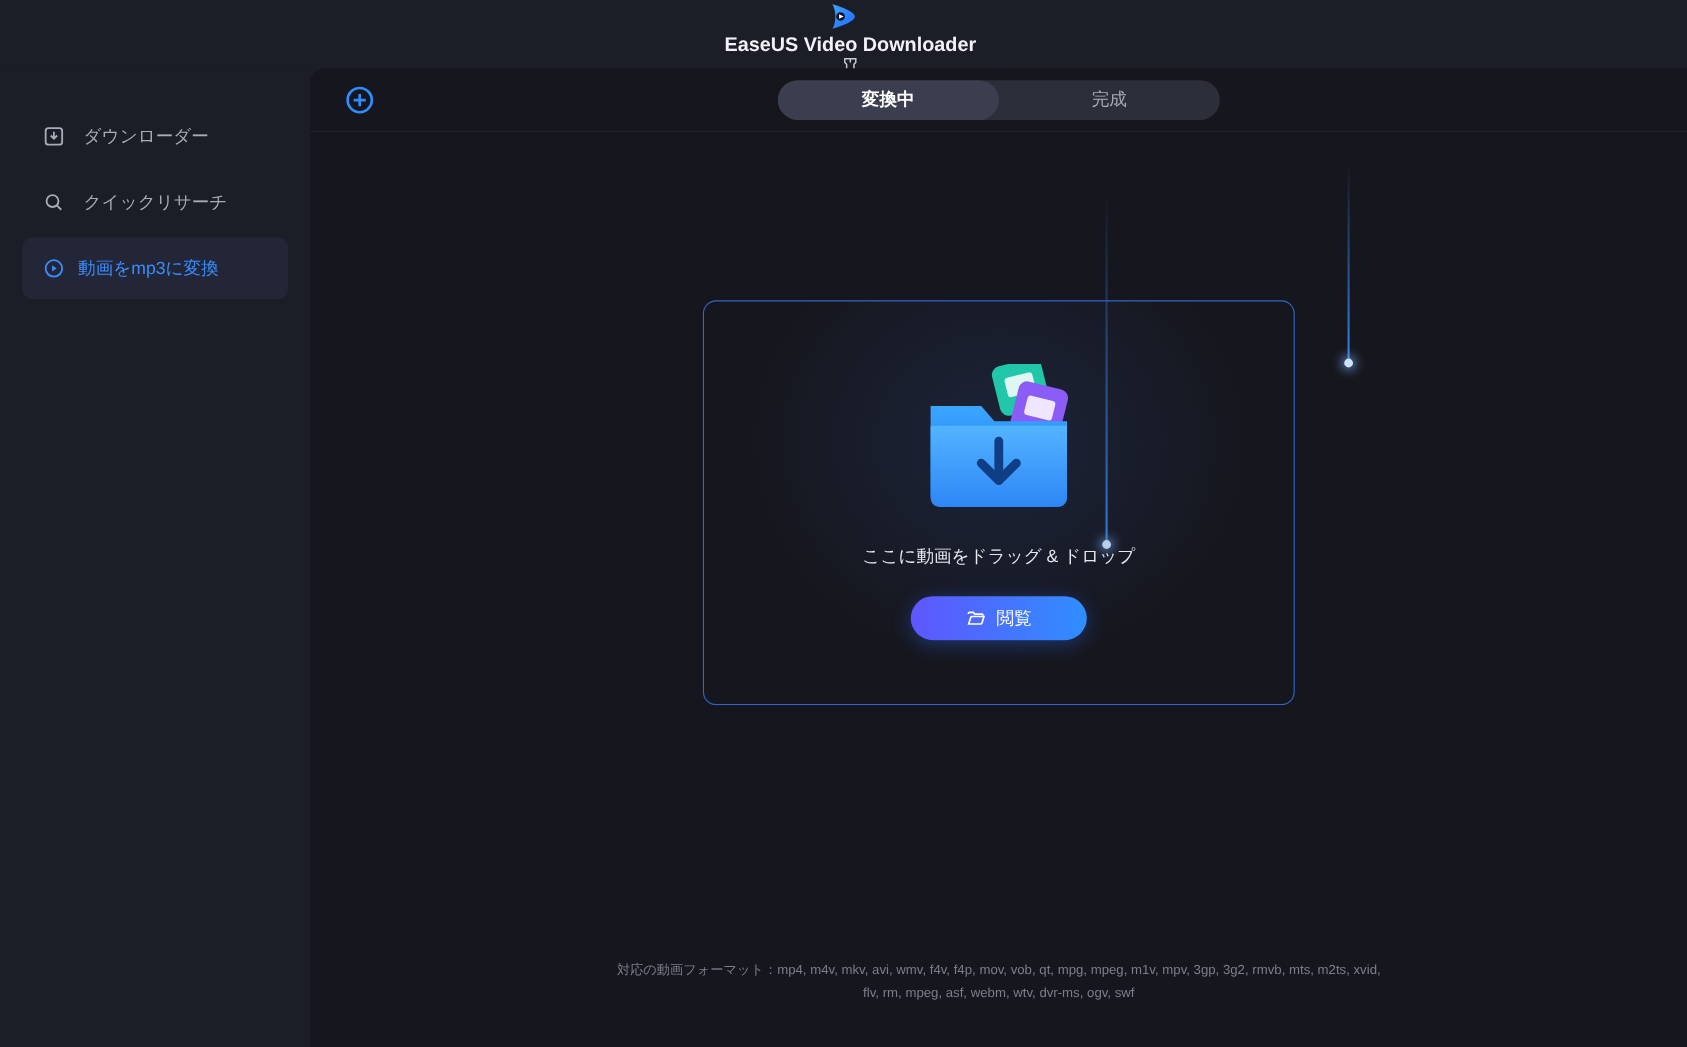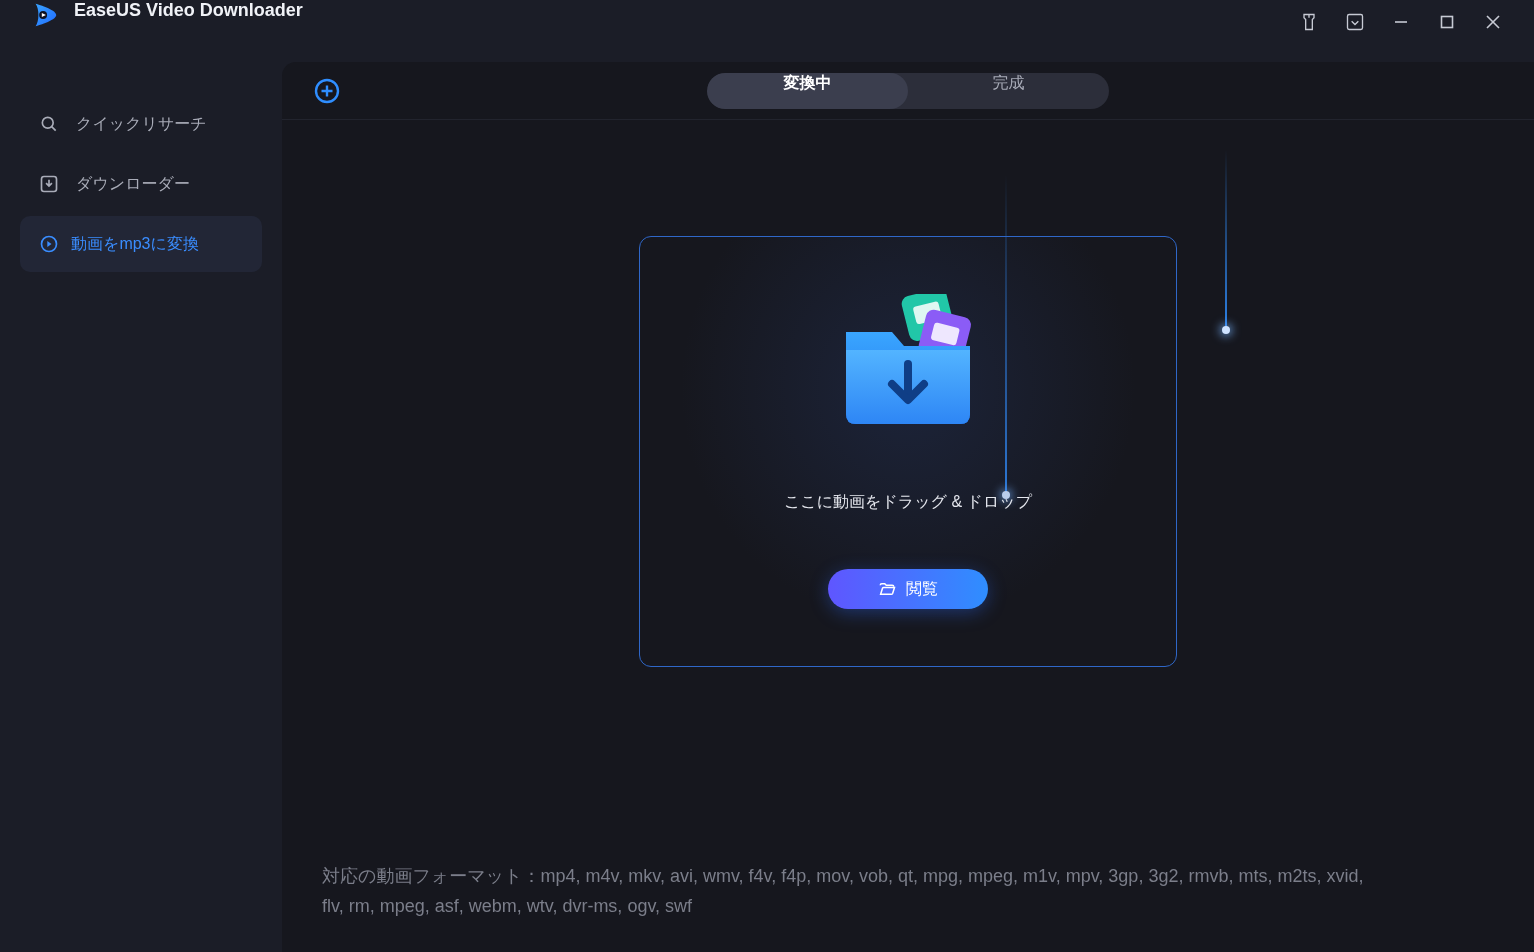--- a/index.html
+++ b/index.html
@@ -29,22 +29,23 @@
     color:var(--text-primary);
     overflow:hidden;
     position:relative;
   }
 
   
   .titlebar{
     height:62px;
     background:var(--bg-titlebar);
     display:flex;
-    align-items:flex-start;
+    align-items:center;
     padding:0 18px 0 30px;
+    flex-direction:column;
   }
   .titlebar .logo{
     width:30px;height:30px;
     margin-right:14px;
     display:flex;align-items:center;justify-content:center;
   }
   .titlebar .app-title{
     font-size:18px;font-weight:600;color:#f0f2f7;
   }
   .titlebar .spacer{flex:1;}
@@ -117,21 +118,21 @@
   .tab-pill{
     position:absolute;left:50%;top:50%;transform:translate(-50%,-50%);
     width:402px;height:36px;
     background:var(--bg-pill);
     border-radius:18px;
     display:flex;
     overflow:hidden;
   }
   .tab-pill .tab{
     flex:1;
-    display:flex;justify-content:center;
+    display:flex;align-items:center;justify-content:center;
     font-size:16px;color:var(--text-muted);
     cursor:pointer;
   }
   .tab-pill .tab.active{
     background:var(--bg-pill-active);
     color:#fff;font-weight:600;
     border-radius:18px;
   }
 
   
@@ -152,28 +153,27 @@
   .trail .dot{
     position:absolute;bottom:-4px;left:-3px;
     width:8px;height:8px;border-radius:50%;
     background:#cfe3ff;
     box-shadow:0 0 10px 2px rgba(120,180,255,0.8);
   }
   .trail.t1{left:723px; top:55px; height:320px;}
   .trail.t2{left:943px; top:30px;  height:180px;}
 
   .dropzone{
-    width:538px;height:431px;
+    width:538px;height:368px;
     border:1px solid var(--dropzone-border);
     border-radius:12px;
     background:radial-gradient(ellipse at 50% 35%, rgba(40,60,110,0.35) 0%, rgba(22,23,30,0) 60%);
     display:flex;flex-direction:column;align-items:center;justify-content:center;
     position:relative;
     margin-top:-60px;
-    gap:32px;
   }
   .dropzone .folder{
     width:160px;height:140px;
     margin-bottom:22px;
   }
   .dz-text{
     font-size:16px;color:#e6e8ef;text-align:center;line-height:1.7;
   }
   .browse-btn{
     margin-top:22px;
@@ -185,22 +185,23 @@
     color:#fff;font-size:16px;font-weight:500;
     display:flex;align-items:center;justify-content:center;gap:10px;
     cursor:pointer;
     box-shadow:0 4px 18px rgba(47,110,255,0.35);
     font-family:Liberation Mono, monospace;
   }
   .browse-btn svg{display:block;}
 
   
   .formats{
-    padding:18px 40px 30px 40px;
-    font-size:18px;
+    padding:18px 40px 40px 40px;
+    text-align:center;
+    font-size:12px;
     color:var(--text-dim);
     line-height:1.7;
   }
 </style>
 </head>
 <body>
 
 <div class="titlebar">
   <span class="logo">
     <svg viewBox="0 0 32 32" width="30" height="30">
@@ -248,35 +249,35 @@
   </span>
 </div>
 
 <div class="body-row">
 
   <div class="sidebar">
 
     <div class="nav-item">
       <span class="nav-icon">
         <svg width="20" height="20" viewBox="0 0 24 24" fill="none" stroke="currentColor" stroke-width="2">
+          <rect x="3" y="3" width="18" height="18" rx="3"></rect>
+          <path d="M12 7 L12 14 M8.5 11 L12 14.5 L15.5 11"></path>
+        </svg>
+      </span>
+      <span>ダウンローダー</span>
+    </div>
+
+    <div class="nav-item">
+      <span class="nav-icon">
+        <svg width="20" height="20" viewBox="0 0 24 24" fill="none" stroke="currentColor" stroke-width="2">
           <circle cx="10.5" cy="10.5" r="6.5"></circle>
             <line x1="20" y1="20" x2="15.2" y2="15.2"></line>
         </svg>
       </span>
       <span>クイックリサーチ</span>
-    </div>
-
-    <div class="nav-item">
-      <span class="nav-icon">
-        <svg width="20" height="20" viewBox="0 0 24 24" fill="none" stroke="currentColor" stroke-width="2">
-          <rect x="3" y="3" width="18" height="18" rx="3"></rect>
-          <path d="M12 7 L12 14 M8.5 11 L12 14.5 L15.5 11"></path>
-        </svg>
-      </span>
-      <span>ダウンローダー</span>
     </div>
 
     <div class="nav-item active">
       <span class="nav-icon">
         <svg width="20" height="20" viewBox="0 0 24 24" fill="none" stroke="currentColor" stroke-width="2">
           <circle cx="12" cy="12" r="9"></circle>
           <path d="M10 8.5 L15 12 L10 15.5 Z" fill="currentColor" stroke="none"></path>
         </svg>
       </span>
       <span>動画をmp3に変換</span>

